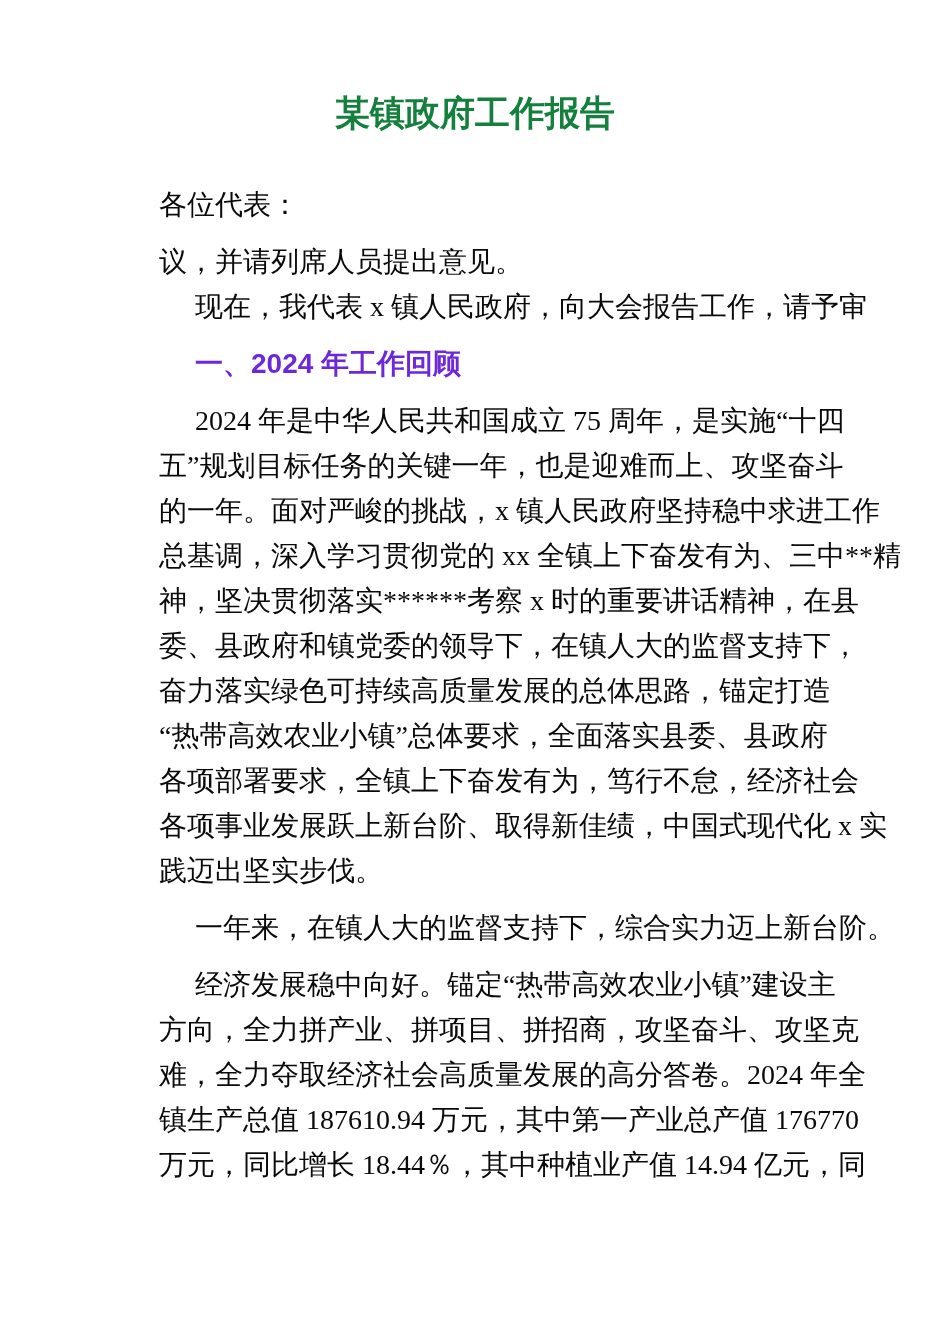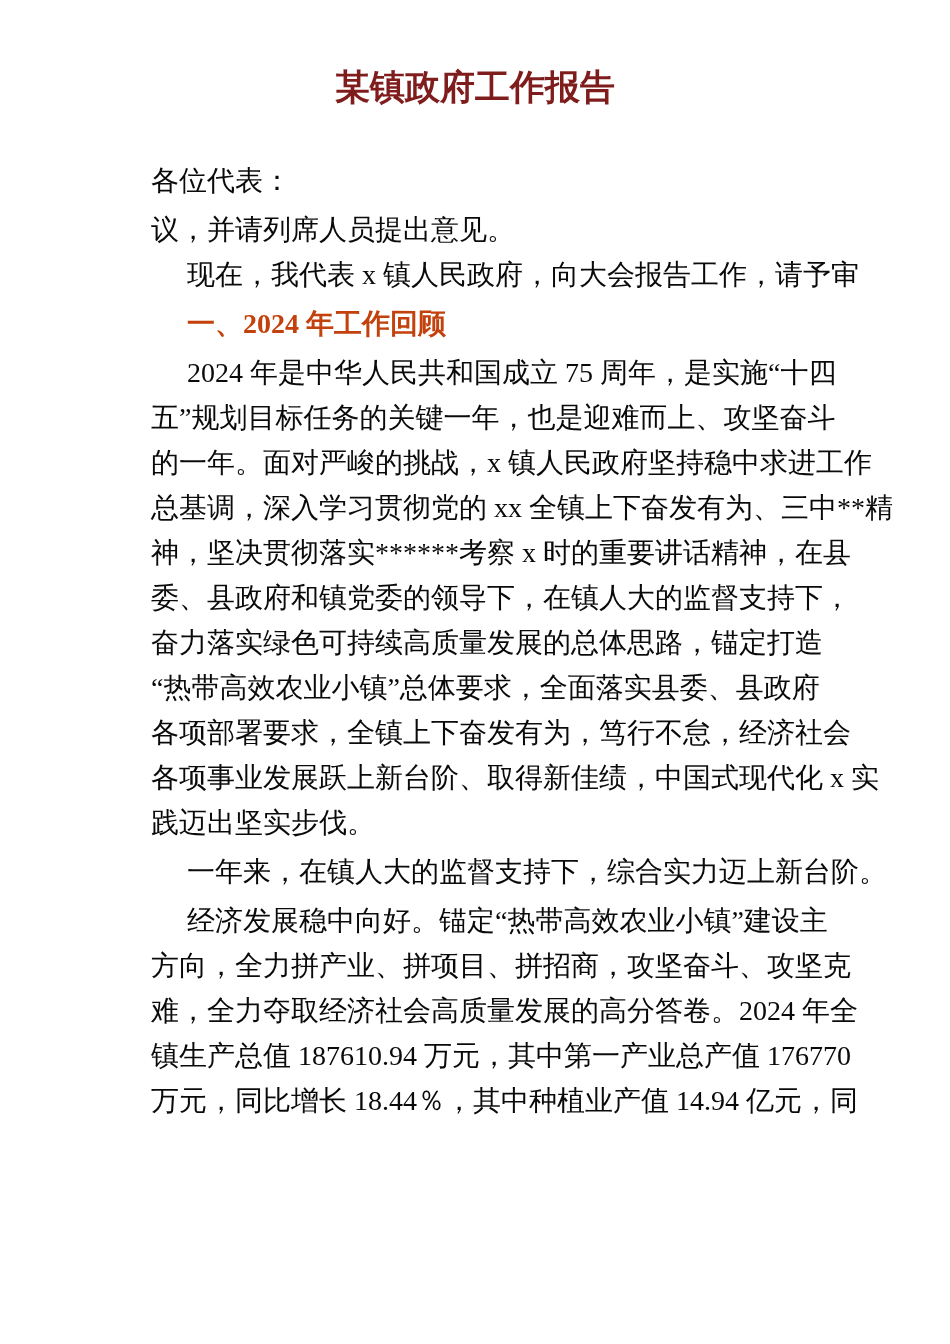--- a/index.html
+++ b/index.html
@@ -11,46 +11,46 @@
     overflow: hidden;
   }
   .page {
     position: relative;
     width: 950px;
     height: 1344px;
     background: #ffffff;
     overflow: hidden;
   }
   .doc-title {
-    margin-top: 65px;
+    margin-top: 89px;
     text-align: center;
-    font-family: Liberation Mono, monospace;
+    font-family: Liberation Serif, serif;
     font-weight: 700;
     font-size: 35px;
     line-height: 50px;
     letter-spacing: 0px;
-    color: #7f1d1d;
+    color: #15803d;
   }
   .doc-body {
     margin: 43px 0 0 147px;
     width: 760px;
     font-size: 28px;
     line-height: 45px;
     color: #0a0a0a;
   }
-  .block { margin: 4px; }
+  .block { margin: 12px; }
   .line {
     white-space: pre;
     overflow: visible;
   }
   .line.first { text-indent: 36px; }
   .block.heading .line {
-    font-family: Liberation Serif, serif;
+    font-family: Liberation Sans, sans-serif;
     font-weight: 700;
-    color: #c2410c;
+    color: #6d28d9;
   }
 </style>
 </head>
 <body>
 
 <div class="page">
   <h1 class="doc-title">某镇政府工作报告</h1>
   <div class="doc-body" id="doc-body">
       <div class="block para">
         <div class="line">各位代表：</div>

